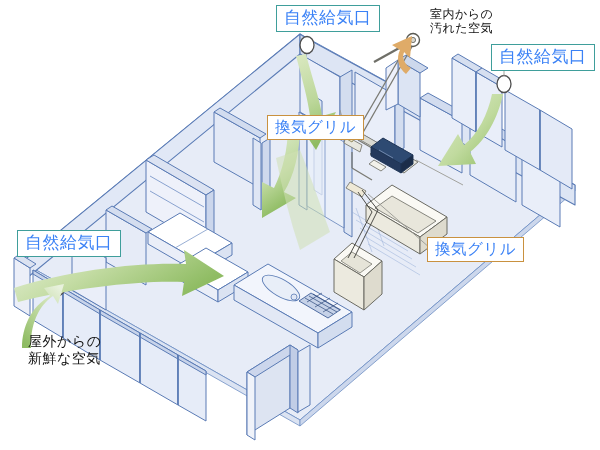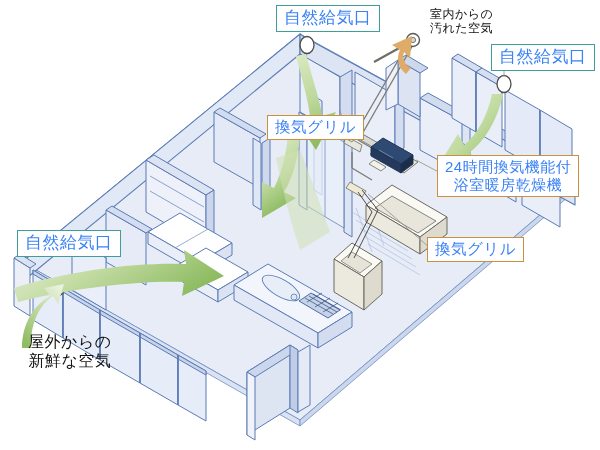--- a/index.html
+++ b/index.html
@@ -31,21 +31,21 @@
   .label.orange{border-color:#c9913f;text-align:center;}
   .label.plain{background:transparent;}
 
   .lbl-intake-top{left:276px;top:5px;font-size:17px;}
   .lbl-intake-right{left:491px;top:44px;font-size:17px;}
   .lbl-intake-left{left:17px;top:230px;font-size:17px;}
   .lbl-grill-top{left:267px;top:115px;font-size:15.5px;}
   .lbl-grill-bath{left:427px;top:237px;font-size:15.5px;}
   .lbl-dryer{left:437px;top:155px;font-size:15px;}
   .lbl-dirty{left:430px;top:7px;font-size:12px;text-align:left;color:#111;}
-  .lbl-fresh{left:28px;top:333px;font-size:16px;text-align:center;color:#111;}
+  .lbl-fresh{left:28px;top:333px;font-size:14px;text-align:left;color:#111;}
 </style>
 </head>
 <body>
 
 <div id="stage">
 
   <svg id="scene" viewBox="0 0 600 450" xmlns="http://www.w3.org/2000/svg">
     <defs>
       <linearGradient id="gArrow1" x1="0" y1="0" x2="0.2" y2="1">
         <stop offset="0%" stop-color="#dbe9c2"></stop>
@@ -392,22 +392,20 @@
   <div class="label boxed teal lbl-intake-top">自然給気口</div>
 
   <div class="label boxed teal lbl-intake-right">自然給気口</div>
 
   <div class="label boxed teal lbl-intake-left">自然給気口</div>
 
   <div class="label boxed orange lbl-grill-top">換気グリル</div>
 
   <div class="label boxed orange lbl-grill-bath">換気グリル</div>
 
-  <div class="label boxed orange lbl-dryer">24時間換気機能付
-浴室暖房乾燥機</div>
 
   <div class="label plain lbl-dirty">室内からの
 汚れた空気</div>
 
   <div class="label plain lbl-fresh">屋外からの
 新鮮な空気</div>
 
 </div>
 
 </body></html>

